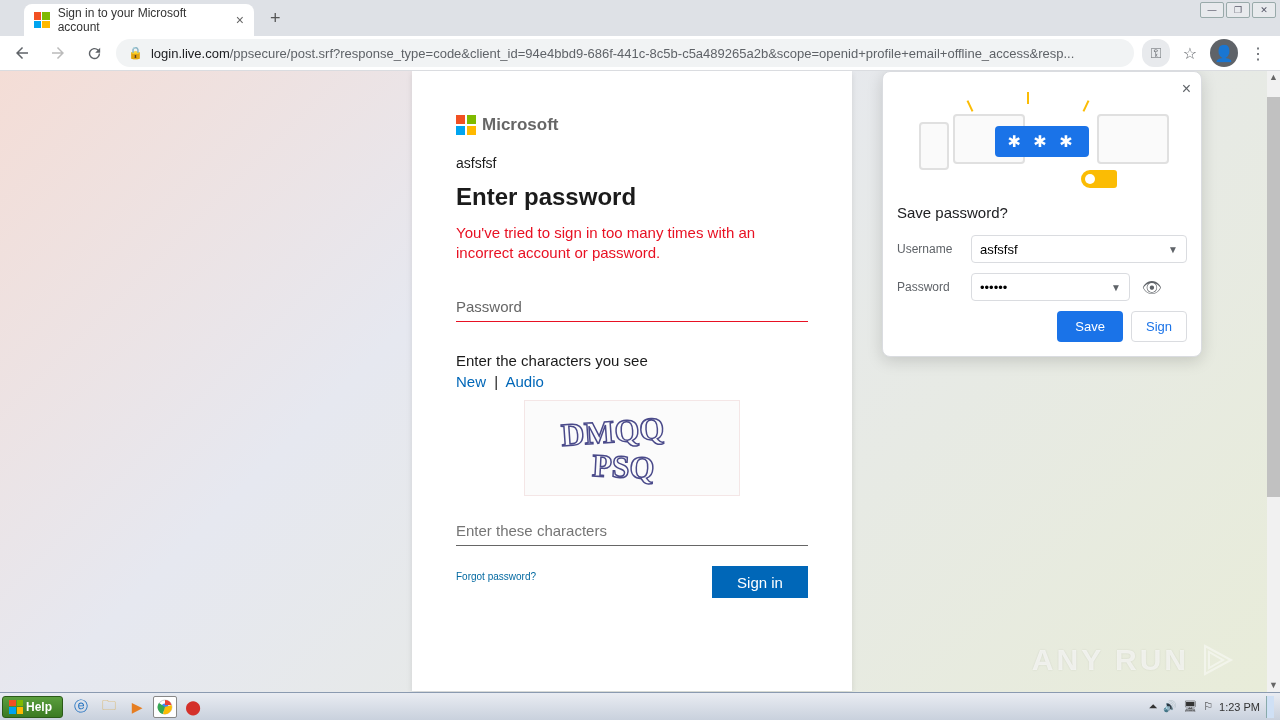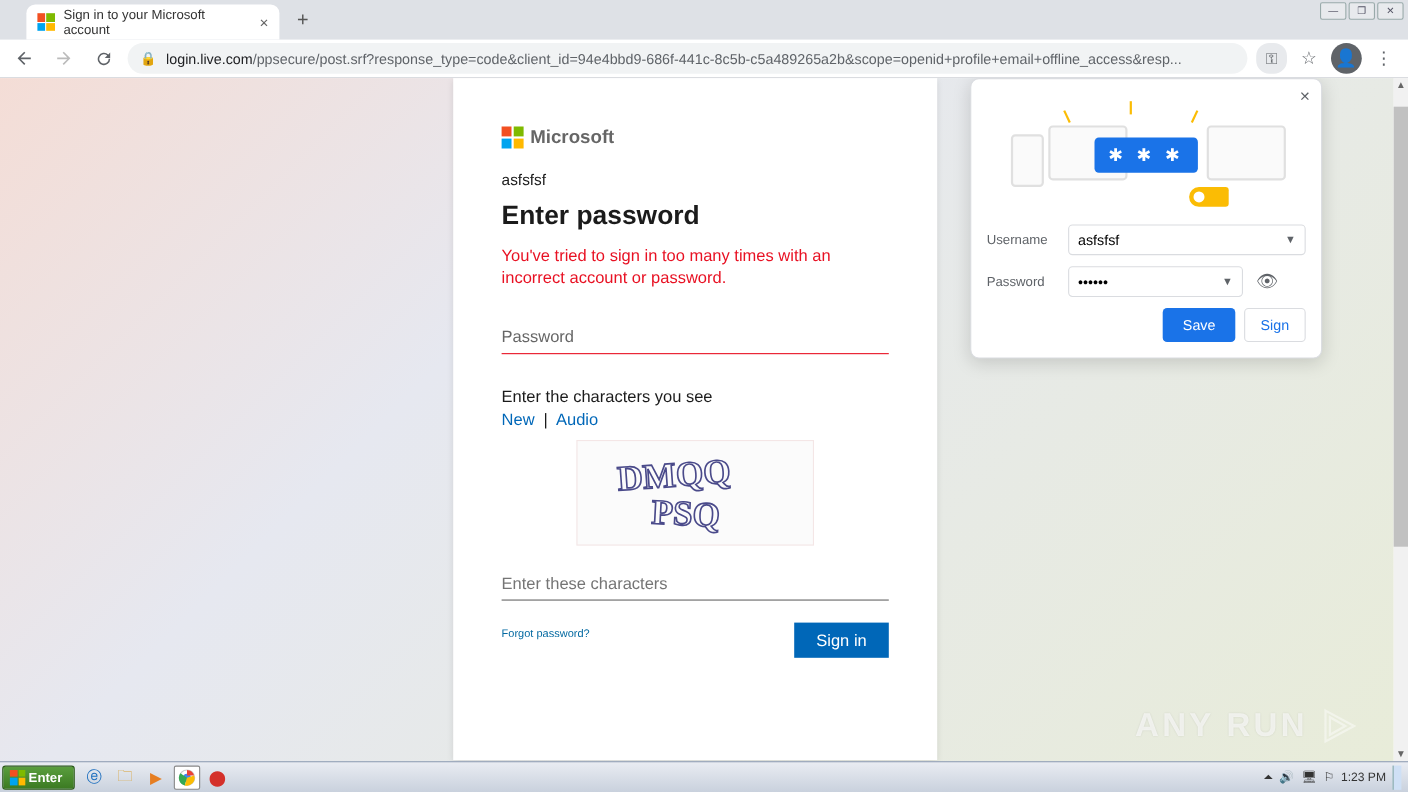--- a/index.html
+++ b/index.html
@@ -47,21 +47,21 @@
 .pwd-input::placeholder { color: #666; }
 .robot-h { font-size: 14px; font-weight: 700; color: #1b1b1b; margin-bottom: 16px; }
 .captcha-instr { font-size: 15px; color: #1b1b1b; margin-bottom: 4px; }
 .captcha-links { font-size: 15px; margin-bottom: 10px; }
 .captcha-links a { color: #0067b8; text-decoration: none; cursor: pointer; }
 .captcha-links .sep { color: #1b1b1b; margin: 0 4px; }
 .captcha-img { width: 216px; height: 96px; margin: 0 auto 20px; background: #fbfbfb; border: 1px solid #f4e6e6; display: flex; align-items: center; justify-content: center; }
 .captcha-svg text { font-family: cursive; fill: none; stroke: #4a4a8a; stroke-width: 1.5; font-size: 32px; font-weight: bold; }
 .captcha-input { width: 100%; border: none; border-bottom: 1px solid #666; font-size: 15px; padding: 6px 0; outline: none; margin-bottom: 20px; }
 .forgot { color: #0369a1; font-size: 10px; text-decoration: none; cursor: pointer; display: inline-block; margin-bottom: 30px; }
-.signin-btn { float: right; background: #0067b8; color: #fff; border: none; width: 86px; height: 32px; font-size: 15px; cursor: pointer; }
+.signin-btn { float: right; background: #0067b8; color: #fff; border: none; width: 96px; height: 32px; font-size: 15px; cursor: pointer; }
 
 
 .save-bubble { position: absolute; right: 65px; top: 0; width: 320px; background: #fff; border: 1px solid #dadce0; border-radius: 8px; box-shadow: 0 4px 16px rgba(0,0,0,.15); padding: 14px; }
 .save-close { position: absolute; right: 10px; top: 8px; color: #5f6368; cursor: pointer; font-size: 16px; }
 .save-illus { height: 110px; margin-bottom: 8px; position: relative; display: flex; align-items: center; justify-content: center; }
 .illus-box { background: #1a73e8; color: #fff; padding: 6px 12px; border-radius: 4px; font-size: 16px; letter-spacing: 4px; z-index: 2; }
 .illus-key { position: absolute; right: 70px; bottom: 8px; width: 36px; height: 18px; background: #fbbc04; border-radius: 9px 3px 3px 9px; }
 .illus-key::before { content:""; position:absolute; left:4px; top:4px; width:10px; height:10px; border-radius:50%; background:#fff; }
 .illus-dev { position: absolute; border: 2px solid #e0e0e0; border-radius: 4px; background: #fafafa; }
 .illus-dev.ph { width: 30px; height: 48px; left: 22px; top: 36px; }
@@ -185,20 +185,21 @@
     <div class="save-illus">
       <div class="illus-dev ph"></div>
       <div class="illus-dev lap1"></div>
       <div class="illus-dev lap2"></div>
       <div class="illus-spark" style="left:72px;top:14px;transform:rotate(-25deg)"></div>
       <div class="illus-spark" style="left:130px;top:6px"></div>
       <div class="illus-spark" style="left:188px;top:14px;transform:rotate(25deg)"></div>
       <div class="illus-box">✱ ✱ ✱</div>
       <div class="illus-key"></div>
     </div>
+    <div class="save-title">Save password?</div>
     <div class="save-row">
       <div class="save-label">Username</div>
       <div class="save-field">
         <span>asfsfsf</span>
         <span class="dd">▼</span>
       </div>
     </div>
     <div class="save-row">
       <div class="save-label">Password</div>
       <div class="save-field" style="flex:0.85">
@@ -228,21 +229,21 @@
 </div>
 
 <div class="taskbar">
   <div class="start-btn">
     <div class="flag">
         <span></span>
         <span></span>
         <span></span>
         <span></span>
       </div>
-    <span>Enter</span>
+    <span>Help</span>
   </div>
   <div class="tb-items">
     <div class="tb-item" style="color:#1e6fbf">ⓔ</div>
     <div class="tb-item" style="color:#d9a43b">🗀</div>
     <div class="tb-item" style="color:#e67e22">▶</div>
     <div class="tb-item active">
       <svg width="16" height="16" viewBox="0 0 16 16">
           <circle cx="8" cy="8" r="7" fill="#fff" stroke="#ccc"></circle>
           <circle cx="8" cy="8" r="3.5" fill="#4285f4"></circle>
           <path d="M8 1 A7 7 0 0 1 14.5 6 L8 6Z" fill="#ea4335"></path>

